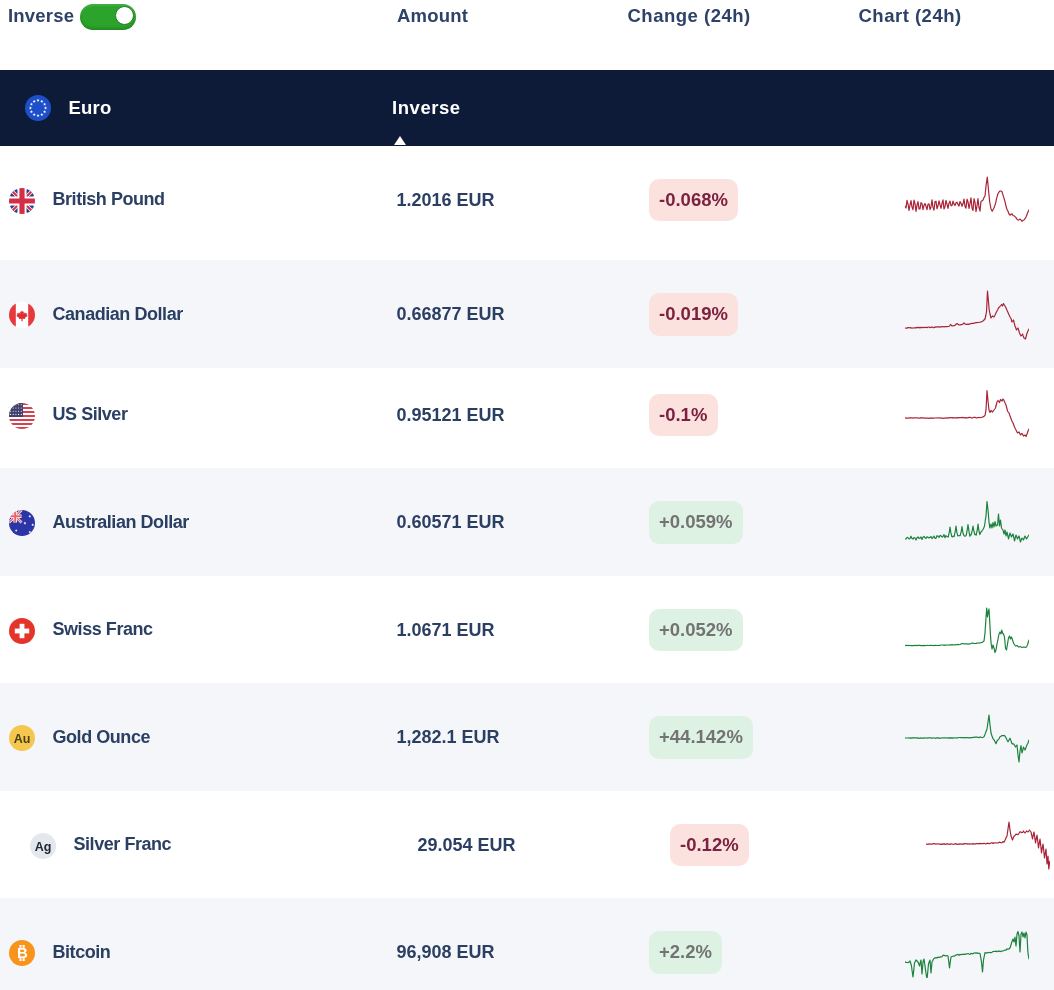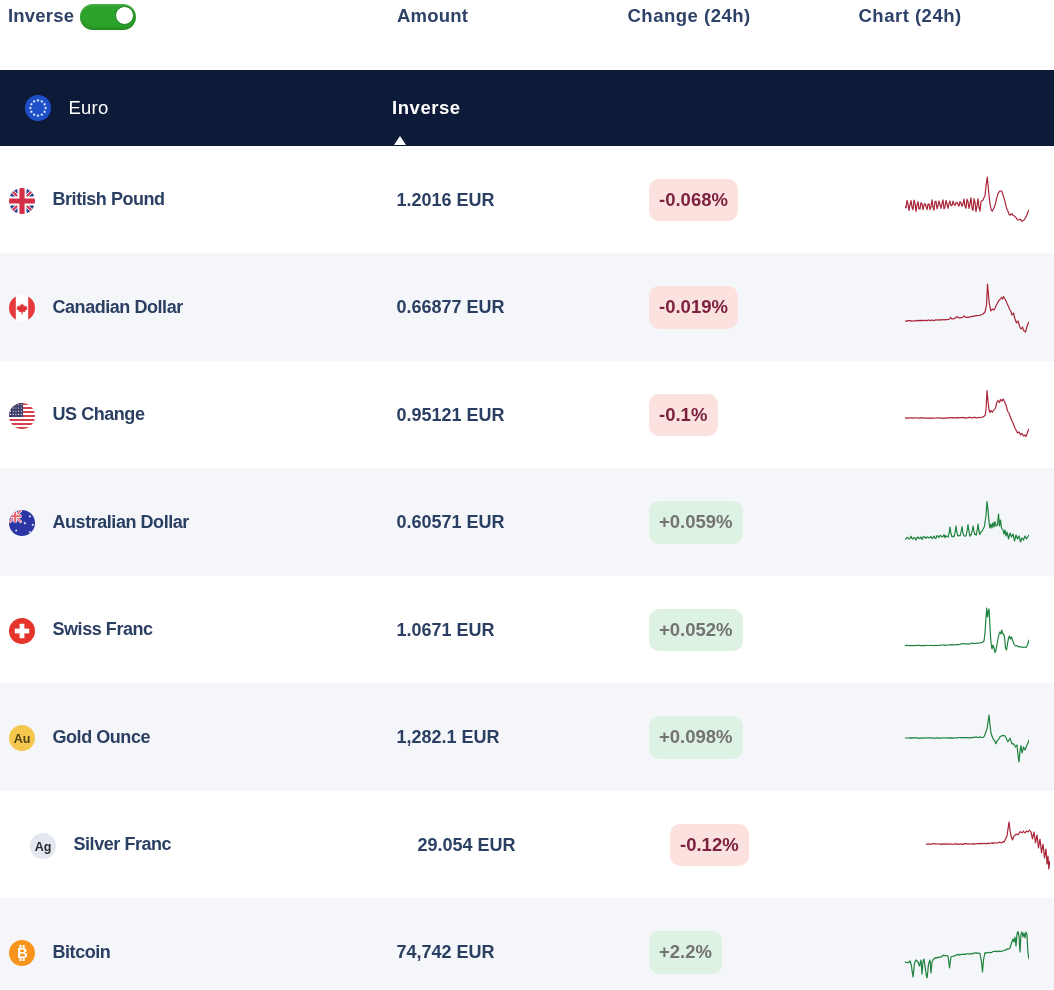--- a/index.html
+++ b/index.html
@@ -6,21 +6,21 @@
   font-family:"Liberation Sans", sans-serif; }
 #page { position:relative; width:1054px; height:990px; }
 .toplab { position:absolute; top:5px; font-size:18.5px; font-weight:700; color:#2e4268; letter-spacing:0.2px;}
 .switch { position:absolute; left:79.5px; top:4px; width:56px; height:26px; border-radius:13px;
   background:#2ca32b; box-shadow:inset 0 -2px 3px rgba(0,60,0,0.25), inset 0 2px 2px rgba(255,255,255,0.12); }
 .switch .knob { position:absolute; right:3px; top:3px; width:17px; height:17px; border-radius:50%; background:#fff; border:1.5px solid #1f8021; box-sizing:content-box; margin:-1.5px; }
 .euhead { position:absolute; left:0; top:70px; width:1054px; height:75.5px; background:#0d1b38; }
 .notch { position:absolute; left:394px; top:136px; width:0; height:0;
   border-left:6.7px solid transparent; border-right:6.7px solid transparent; border-bottom:9.5px solid #fff; z-index:5;}
 .euflag { position:absolute; left:25px; top:94.5px; }
-.euname { position:absolute; left:68.5px; top:96.5px; font-size:18.5px; font-weight:400; color:#fff; letter-spacing:0.2px;}
+.euname { position:absolute; left:68.5px; top:96.5px; font-size:18.5px; font-weight:700; color:#fff; letter-spacing:0.2px;}
 .euinv  { position:absolute; left:392px; top:96.5px; font-size:18.5px; font-weight:700; color:#fff; letter-spacing:0.55px;}
 .row { position:absolute; left:0; width:1054px; height:107.5px; }
 .row.alt { background:#f4f6f9; }
 .flag { position:absolute; left:9px; top:42.2px; }
 .name { position:absolute; left:52.5px; top:43.9px; font-size:18px; font-weight:700; color:#2b3f63; letter-spacing:-0.45px; }
 .amt  { position:absolute; left:396.5px; top:44px; font-size:18px; font-weight:700; color:#2b3f63; letter-spacing:0; }
 .badge { position:absolute; left:648.5px; top:33px; height:42.5px; line-height:42.5px; border-radius:10px;
   padding:0 10.5px; font-size:18.5px; font-weight:700; letter-spacing:0;}
 .badge.down { background:#fce2df; color:#7c2240; }
 .badge.up   { background:#def2e4; color:#737373; }
@@ -68,21 +68,21 @@
             <path d="M13,0 V26 M0,13 H26" stroke="#d42e46" stroke-width="5.2"></path>
           </g>
         </svg></div>
       <div class="name">British Pound</div>
       <div class="amt">1.2016 EUR</div>
       <div class="badge down">-0.068%</div>
       <div class="chart"><svg width="124" height="52" viewBox="0 0 124 52">
           <polyline points="0.0,33.4 1.0,34.9 2.0,27.3 3.0,31.2 4.0,37.5 5.0,32.0 6.0,27.6 7.0,34.1 8.0,36.8 9.0,27.2 10.0,30.6 11.0,38.4 12.0,32.2 13.0,28.7 14.0,35.9 15.0,35.9 16.0,29.7 17.0,30.7 18.0,36.6 19.0,32.4 20.0,30.5 21.0,33.2 22.0,36.6 23.0,31.2 24.0,30.9 25.0,36.4 26.0,34.0 27.0,26.9 28.0,34.4 29.0,37.2 30.0,28.5 31.0,28.2 32.0,35.7 33.0,33.0 34.0,27.8 35.0,31.6 36.0,35.3 37.0,30.3 38.0,26.9 39.0,36.0 40.0,33.7 41.0,27.4 42.0,31.2 43.0,35.3 44.0,30.2 45.0,28.1 46.0,32.6 47.0,32.7 48.0,28.1 49.0,31.2 50.0,32.5 51.0,29.7 52.0,29.2 53.0,31.4 54.0,33.1 55.0,28.5 56.0,30.2 57.0,33.3 58.0,30.8 59.0,26.1 60.0,33.4 61.0,35.2 62.0,26.2 63.0,28.8 64.0,35.5 65.0,30.6 66.0,24.8 67.0,35.0 68.0,37.4 69.0,25.7 70.0,29.3 71.0,38.6 72.0,33.0 73.0,25.7 74.0,34.7 75.0,38.1 76.0,28.4 78.0,27.1 79.0,24.5 80.0,23.0 81.0,13.0 82.3,4.0 83.5,17.0 84.7,29.0 86.0,36.0 87.2,38.3 88.5,35.7 89.2,34.2 90.0,32.2 90.8,29.4 91.5,25.6 92.2,23.4 93.0,20.5 94.0,19.2 95.0,18.0 96.0,18.0 97.0,18.7 98.0,22.1 99.0,25.1 100.0,28.6 101.0,33.1 102.0,36.5 103.0,38.2 104.0,41.0 105.0,42.2 106.0,41.3 107.0,40.7 108.0,42.5 109.0,42.8 110.0,43.6 111.0,44.6 112.0,46.3 113.0,47.1 114.0,46.7 115.0,46.1 116.0,47.0 117.0,48.3 118.0,47.4 119.0,47.0 120.0,45.7 121.0,44.0 121.8,42.0 122.5,40.0 123.2,38.5 124.0,37.0" fill="none" stroke="#a92337" stroke-width="1.2" stroke-linejoin="round" stroke-linecap="round"></polyline>
         </svg></div>
     </div>
-<div class="row alt" style="top:253.0px;padding-left:16px;">
+<div class="row alt" style="top:260px;padding-left:16px;">
       <div class="flag"><svg width="26" height="26" viewBox="0 0 26 26">
           <clipPath id="cca">
             <circle cx="13" cy="13" r="13"></circle>
           </clipPath>
           <g clip-path="url(#cca)">
             <rect width="26" height="26" fill="#fff"></rect>
             <rect x="0" width="6.8" height="26" fill="#e5393d"></rect>
             <rect x="19.2" width="6.8" height="26" fill="#e5393d"></rect>
             <g transform="translate(13,13.4) scale(0.82) translate(-13,-13.4)">
               <path d="M13,7.2 l1.1,2.1 1.3,-0.6 -0.5,2.6 2.0,-1.6 0.4,1.3 2.2,-0.2 -0.9,2.2 1.5,0.9 -3.6,2.6 0.4,1.4 -3.1,-0.5 -0.1,3.1 -1.4,0 -0.1,-3.1 -3.1,0.5 0.4,-1.4 -3.6,-2.6 1.5,-0.9 -0.9,-2.2 2.2,0.2 0.4,-1.3 2.0,1.6 -0.5,-2.6 1.3,0.6 Z" fill="#e02f34"></path>
@@ -126,21 +126,21 @@
             <circle cx="6.9" cy="8.2" r="0.55" fill="#fff"></circle>
             <circle cx="9.6" cy="8.2" r="0.55" fill="#fff"></circle>
             <circle cx="12.3" cy="8.2" r="0.55" fill="#fff"></circle>
             <circle cx="1.5" cy="11.4" r="0.55" fill="#fff"></circle>
             <circle cx="4.2" cy="11.4" r="0.55" fill="#fff"></circle>
             <circle cx="6.9" cy="11.4" r="0.55" fill="#fff"></circle>
             <circle cx="9.6" cy="11.4" r="0.55" fill="#fff"></circle>
             <circle cx="12.3" cy="11.4" r="0.55" fill="#fff"></circle>
           </g>
         </svg></div>
-      <div class="name">US Change</div>
+      <div class="name">US Silver</div>
       <div class="amt">0.95121 EUR</div>
       <div class="badge down">-0.1%</div>
       <div class="chart"><svg width="124" height="52" viewBox="0 0 124 52">
           <polyline points="0.0,29.9 1.0,30.1 2.0,30.1 3.0,30.2 4.0,29.8 5.0,29.8 6.0,29.8 7.0,29.8 8.0,30.1 9.0,29.8 10.0,30.0 11.0,29.8 12.0,29.9 13.0,30.0 14.0,30.2 15.0,30.1 16.0,29.7 17.0,29.9 18.0,29.8 19.0,30.2 20.0,30.2 21.0,30.2 22.0,30.2 23.0,30.1 24.0,30.3 25.0,30.2 26.0,29.9 27.0,30.2 28.0,30.0 29.0,30.2 30.0,30.0 31.0,30.0 32.0,29.9 33.0,30.0 34.0,29.9 35.0,29.8 36.0,30.2 37.0,30.2 38.0,30.3 39.0,30.1 40.0,30.0 41.0,30.1 42.0,29.7 43.0,30.1 44.0,29.9 45.0,29.7 46.0,29.7 47.0,29.9 48.0,29.7 49.0,29.8 50.0,29.9 51.0,29.8 52.0,29.6 53.0,29.8 54.0,29.6 55.0,29.6 56.0,29.6 57.0,29.6 58.0,29.4 59.0,29.8 60.0,29.9 61.0,29.6 62.0,29.8 63.0,29.9 64.0,29.3 65.0,29.4 66.0,29.8 67.0,29.8 68.0,29.6 69.0,29.3 70.0,29.4 71.0,29.8 72.0,29.8 73.0,29.7 74.0,29.3 75.0,29.8 76.0,29.5 77.0,29.2 78.0,29.0 79.0,28.2 80.0,27.5 81.0,22.0 82.0,2.5 83.0,13.0 84.0,22.0 85.0,24.5 86.0,22.5 86.8,23.2 87.5,24.0 88.2,23.0 89.0,22.0 89.8,21.0 90.5,20.0 91.2,17.0 92.0,14.0 93.0,12.5 93.8,13.5 94.5,14.5 95.5,11.5 96.2,12.2 97.0,13.0 98.0,11.0 98.8,12.2 99.5,13.5 100.2,15.2 101.0,17.0 101.8,20.0 102.5,23.0 103.2,24.0 104.0,25.0 105.0,28.0 105.8,30.0 106.5,32.0 107.2,33.5 108.0,35.0 108.8,37.0 109.5,39.0 110.2,40.5 111.0,42.0 111.8,43.5 112.5,45.0 113.2,44.5 114.0,44.0 114.8,45.5 115.5,47.0 116.2,46.2 117.0,45.5 117.8,46.8 118.5,48.0 119.2,47.5 120.0,47.0 121.0,48.5 122.0,46.0 123.0,43.0 124.0,41.0" fill="none" stroke="#a92337" stroke-width="1.2" stroke-linejoin="round" stroke-linecap="round"></polyline>
         </svg></div>
     </div>
 <div class="row alt" style="top:468.0px;">
       <div class="flag"><svg width="26" height="26" viewBox="0 0 26 26">
           <clipPath id="cau">
             <circle cx="13" cy="13" r="13"></circle>
@@ -180,21 +180,21 @@
           <polyline points="0.0,42.7 1.0,42.3 2.0,42.6 3.0,42.3 4.0,42.7 5.0,42.3 6.0,42.7 7.0,42.6 8.0,42.7 9.0,42.7 10.0,42.4 11.0,42.4 12.0,42.6 13.0,42.4 14.0,42.4 15.0,42.4 16.0,42.7 17.0,42.7 18.0,42.6 19.0,42.4 20.0,42.7 21.0,42.5 22.0,42.4 23.0,42.5 24.0,42.5 25.0,42.3 26.0,42.5 27.0,42.4 28.0,42.5 29.0,42.6 30.0,42.4 31.0,42.3 32.0,42.5 33.0,42.5 34.0,42.3 35.0,42.5 36.0,42.0 37.0,42.0 38.0,42.0 39.0,42.4 40.0,42.2 41.0,42.2 42.0,42.0 43.0,42.0 44.0,42.2 45.0,41.8 46.0,41.8 47.0,41.7 48.0,41.8 49.0,42.0 50.0,41.8 51.0,41.7 52.0,41.7 53.0,41.4 54.0,41.8 55.0,41.5 56.0,41.0 57.0,40.5 58.0,40.7 59.0,40.8 60.0,40.9 61.0,40.9 62.0,40.9 63.0,41.2 64.0,40.9 65.0,41.0 66.0,40.5 67.0,40.0 68.0,40.2 69.0,40.3 70.0,40.5 71.0,40.4 72.0,40.2 73.0,40.1 74.0,40.0 75.0,39.8 76.0,39.7 77.0,39.5 78.0,38.8 79.0,38.0 80.0,30.0 80.8,18.0 81.7,5.0 82.5,14.0 83.2,9.0 84.0,6.0 84.8,20.0 85.5,33.0 86.2,41.0 87.0,46.0 88.0,42.0 89.0,45.0 90.0,49.5 91.0,47.0 92.0,41.0 93.0,36.0 94.0,31.0 95.0,29.0 96.0,31.0 96.7,27.0 97.5,30.0 98.5,31.0 99.5,34.0 100.5,45.0 101.5,47.0 102.5,41.0 103.5,35.0 104.5,33.0 105.5,36.0 106.5,34.0 107.5,37.0 108.2,39.0 109.0,41.0 109.8,42.0 110.5,43.0 111.2,42.8 112.0,42.5 112.8,43.2 113.5,44.0 114.2,43.8 115.0,43.5 116.0,44.0 117.0,44.5 118.0,44.2 119.0,44.0 120.0,44.2 121.0,44.5 121.8,43.2 122.5,42.0 123.2,39.5 124.0,37.0" fill="none" stroke="#1d823d" stroke-width="1.2" stroke-linejoin="round" stroke-linecap="round"></polyline>
         </svg></div>
     </div>
 <div class="row alt" style="top:683.0px;">
       <div class="flag"><svg width="26" height="26" viewBox="0 0 26 26">
           <circle cx="13" cy="13" r="13" fill="#f6c74e"></circle>
           <text x="13" y="17.5" text-anchor="middle" font-family="Liberation Sans, sans-serif" font-size="12.5" font-weight="bold" fill="#4a4214">Au</text>
         </svg></div>
       <div class="name">Gold Ounce</div>
       <div class="amt">1,282.1 EUR</div>
-      <div class="badge up">+0.098%</div>
+      <div class="badge up">+44.142%</div>
       <div class="chart"><svg width="124" height="52" viewBox="0 0 124 52">
           <polyline points="0.0,26.9 1.0,27.0 2.0,27.0 3.0,27.0 4.0,26.9 5.0,27.1 6.0,26.9 7.0,27.1 8.0,26.7 9.0,26.9 10.0,26.9 11.0,26.8 12.0,27.1 13.0,26.9 14.0,27.2 15.0,27.3 16.0,26.9 17.0,27.2 18.0,27.2 19.0,27.1 20.0,26.7 21.0,27.0 22.0,27.1 23.0,26.9 24.0,26.8 25.0,26.9 26.0,26.9 27.0,27.2 28.0,26.9 29.0,27.0 30.0,27.1 31.0,27.3 32.0,26.9 33.0,26.7 34.0,27.3 35.0,27.2 36.0,27.2 37.0,27.0 38.0,26.8 39.0,26.8 40.0,26.9 41.0,27.0 42.0,26.7 43.0,27.1 44.0,27.1 45.0,26.6 46.0,27.1 47.0,26.9 48.0,27.1 49.0,26.8 50.0,27.0 51.0,26.8 52.0,26.9 53.0,26.8 54.0,26.5 55.0,26.5 56.0,26.6 57.0,26.7 58.0,26.6 59.0,26.7 60.0,26.8 61.0,26.6 62.0,26.5 63.0,26.6 64.0,26.9 65.0,26.8 66.0,26.7 67.0,26.7 68.0,26.4 69.0,26.3 70.0,26.2 71.0,26.1 72.0,26.0 73.0,26.4 74.0,26.6 75.0,25.9 76.0,26.3 77.0,26.5 78.0,26.3 79.0,25.7 80.0,23.4 81.0,20.5 82.0,18.0 83.0,11.0 84.0,4.0 85.0,14.0 86.0,22.0 87.0,25.0 88.0,27.7 89.0,28.8 90.0,30.7 91.0,32.7 92.0,30.0 93.0,28.8 94.0,27.8 95.0,25.7 96.0,25.3 97.0,24.5 98.0,24.6 99.0,24.4 100.0,25.1 101.0,26.7 102.0,29.0 103.0,30.8 104.0,29.0 105.0,27.2 106.0,29.9 107.0,32.9 108.0,32.7 109.0,33.3 109.8,34.7 110.5,36.0 111.2,35.0 112.0,34.0 113.0,44.0 114.0,51.0 115.0,40.0 116.0,34.5 117.0,42.0 117.8,39.0 118.5,36.0 119.2,37.5 120.0,39.0 120.8,37.0 121.5,35.0 122.2,33.5 123.0,32.0 124.0,29.0" fill="none" stroke="#1d823d" stroke-width="1.2" stroke-linejoin="round" stroke-linecap="round"></polyline>
         </svg></div>
     </div>
 <div class="row" style="top:790.5px;margin-left:21px;">
       <div class="flag"><svg width="26" height="26" viewBox="0 0 26 26">
           <circle cx="13" cy="13" r="13" fill="#e3e7ee"></circle>
           <text x="13" y="17.5" text-anchor="middle" font-family="Liberation Sans, sans-serif" font-size="12.5" font-weight="bold" fill="#23272e">Ag</text>
         </svg></div>
       <div class="name">Silver Franc</div>
@@ -207,18 +207,18 @@
 <div class="row alt" style="top:898.0px;">
       <div class="flag"><svg width="26" height="26" viewBox="0 0 26 26">
           <circle cx="13" cy="13" r="13" fill="#f8941c"></circle>
           <rect x="10.4" y="5.0" width="2.1" height="2.8" fill="#fff"></rect>
           <rect x="13.6" y="5.0" width="2.1" height="2.8" fill="#fff"></rect>
           <rect x="10.4" y="18.2" width="2.1" height="2.8" fill="#fff"></rect>
           <rect x="13.6" y="18.2" width="2.1" height="2.8" fill="#fff"></rect>
           <text x="13.4" y="18.2" text-anchor="middle" font-family="Liberation Sans, sans-serif" font-size="15" font-weight="bold" fill="#fff">B</text>
         </svg></div>
       <div class="name">Bitcoin</div>
-      <div class="amt">74,742 EUR</div>
+      <div class="amt">96,908 EUR</div>
       <div class="badge up">+2.2%</div>
       <div class="chart"><svg width="124" height="52" viewBox="0 0 124 52">
           <polyline points="0.0,35.7 1.0,36.5 2.0,36.5 3.0,36.7 4.0,36.0 5.0,35.0 5.8,37.5 6.5,40.0 7.2,45.5 8.0,51.0 8.8,44.0 9.5,37.0 10.2,35.5 11.0,34.0 12.0,35.0 13.0,36.0 13.8,38.0 14.5,40.0 15.2,37.0 16.0,34.0 17.0,48.0 18.0,36.0 19.0,33.0 19.8,38.5 20.5,44.0 21.2,48.5 22.0,53.0 22.8,45.5 23.5,38.0 24.2,36.0 25.0,34.0 26.0,47.0 27.0,36.0 27.8,34.5 28.5,32.9 29.8,32.1 31.0,31.6 32.0,32.0 33.0,31.1 34.0,31.3 35.0,31.1 36.0,30.9 37.0,30.7 38.0,29.4 39.0,29.2 40.0,29.8 41.0,29.8 42.0,29.5 43.0,30.0 43.8,36.0 44.5,42.0 45.2,36.5 46.0,31.0 47.0,30.5 48.0,30.2 49.0,30.2 50.0,29.9 51.0,28.9 52.0,28.8 53.0,28.3 54.0,29.3 55.0,28.3 56.0,28.8 57.0,28.4 58.0,28.4 59.0,28.2 60.0,28.4 61.0,28.1 62.0,27.8 63.0,27.5 64.0,28.0 65.0,28.4 66.0,27.3 67.0,27.8 68.0,27.7 69.0,27.0 70.0,26.9 71.0,27.3 72.0,26.9 73.0,27.1 74.0,27.3 75.0,27.5 75.8,31.8 76.5,36.0 77.5,46.0 78.5,34.0 79.2,30.5 80.0,26.5 81.0,27.1 82.0,26.9 83.0,26.7 84.0,26.3 85.0,26.7 86.0,26.6 87.0,26.2 88.0,25.5 89.0,25.5 90.0,25.3 91.0,25.1 92.0,25.7 93.0,25.4 94.0,24.9 95.0,25.6 96.0,25.2 97.0,25.1 98.0,24.9 99.0,24.5 100.0,24.0 101.0,24.2 102.0,22.9 103.0,23.2 104.0,22.9 105.0,22.0 105.8,19.5 106.5,17.0 107.2,15.0 108.0,13.0 109.0,16.0 110.0,11.0 111.0,20.0 112.0,8.0 113.0,5.5 114.0,10.0 115.0,26.0 116.0,8.0 117.0,6.0 118.0,11.0 119.0,7.0 120.0,12.0 121.0,6.0 122.0,9.0 122.8,25.0 123.4,30.0 124.0,33.0" fill="none" stroke="#1d823d" stroke-width="1.2" stroke-linejoin="round" stroke-linecap="round"></polyline>
         </svg></div>
     </div>
 </div>
 </body></html>

